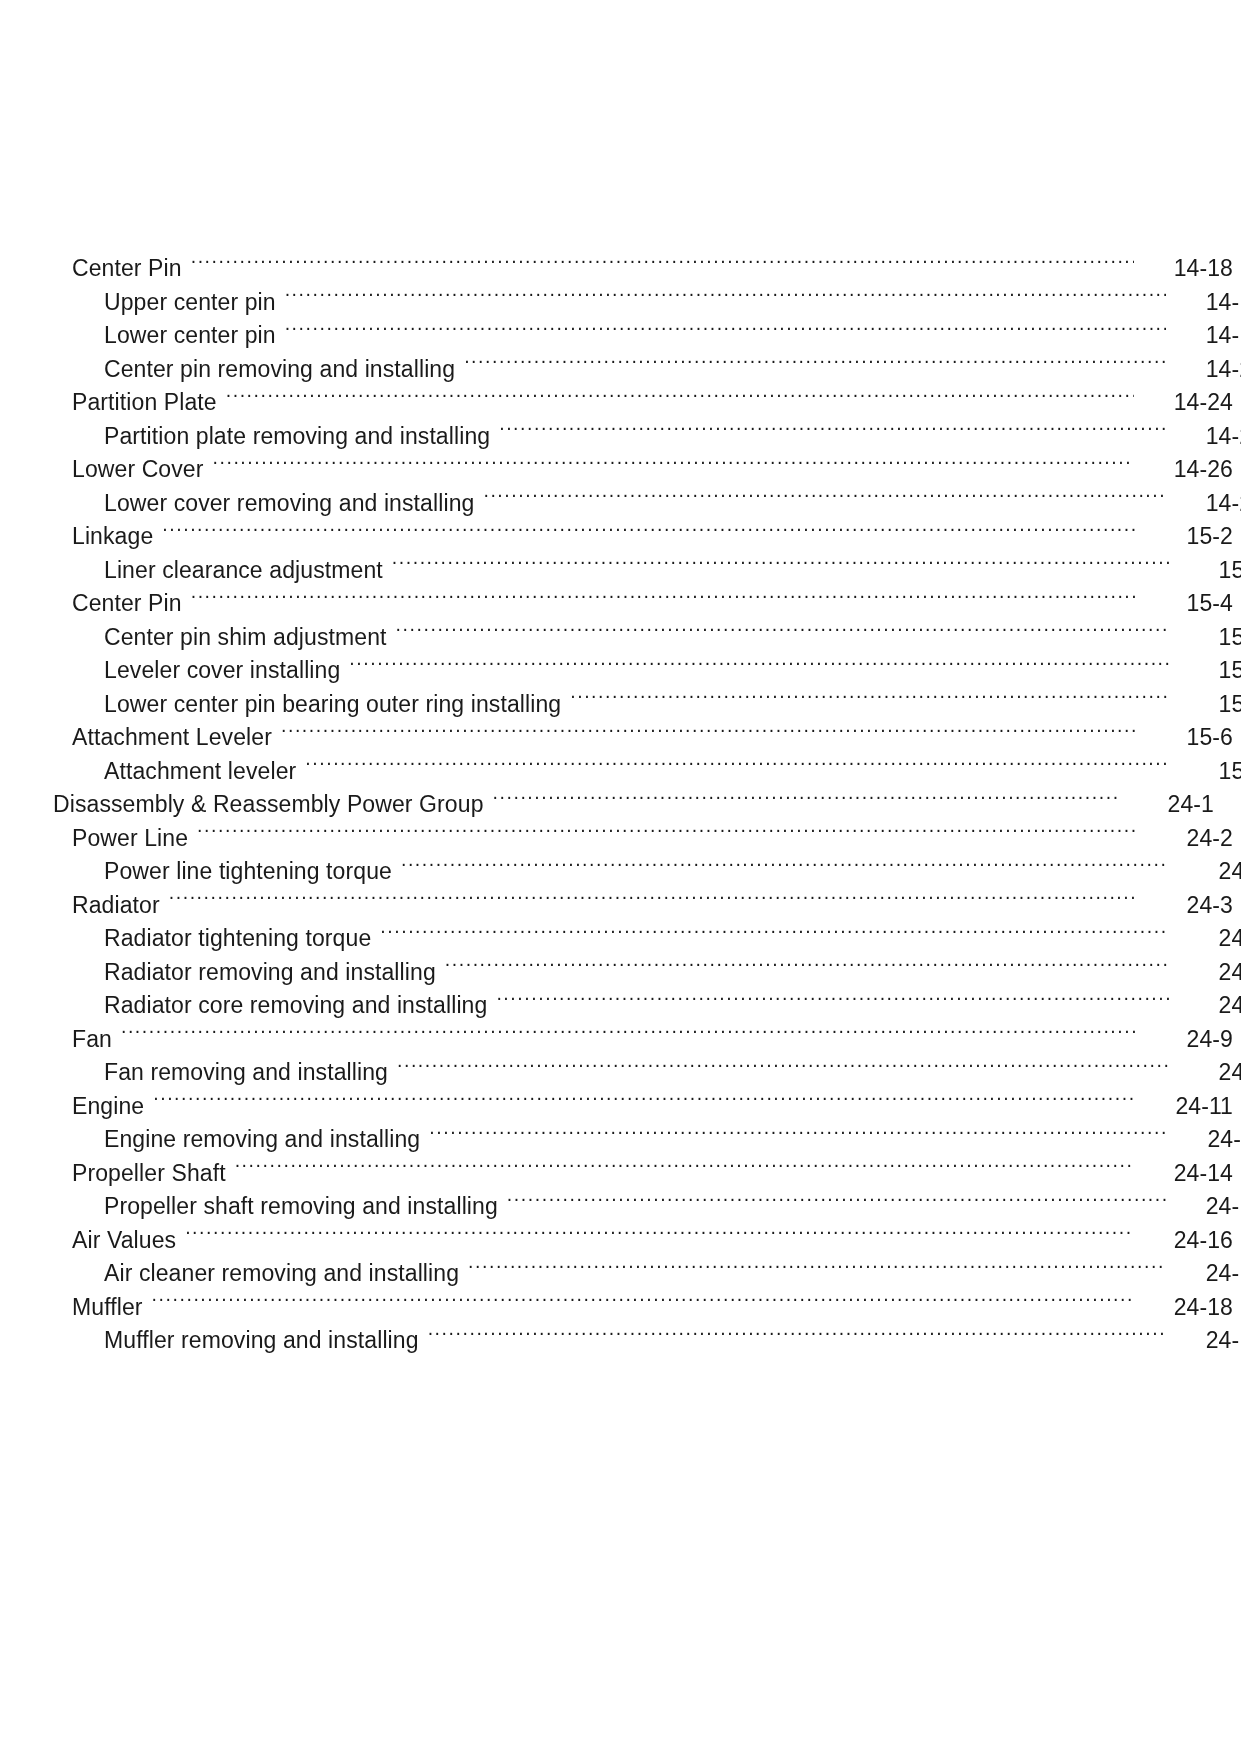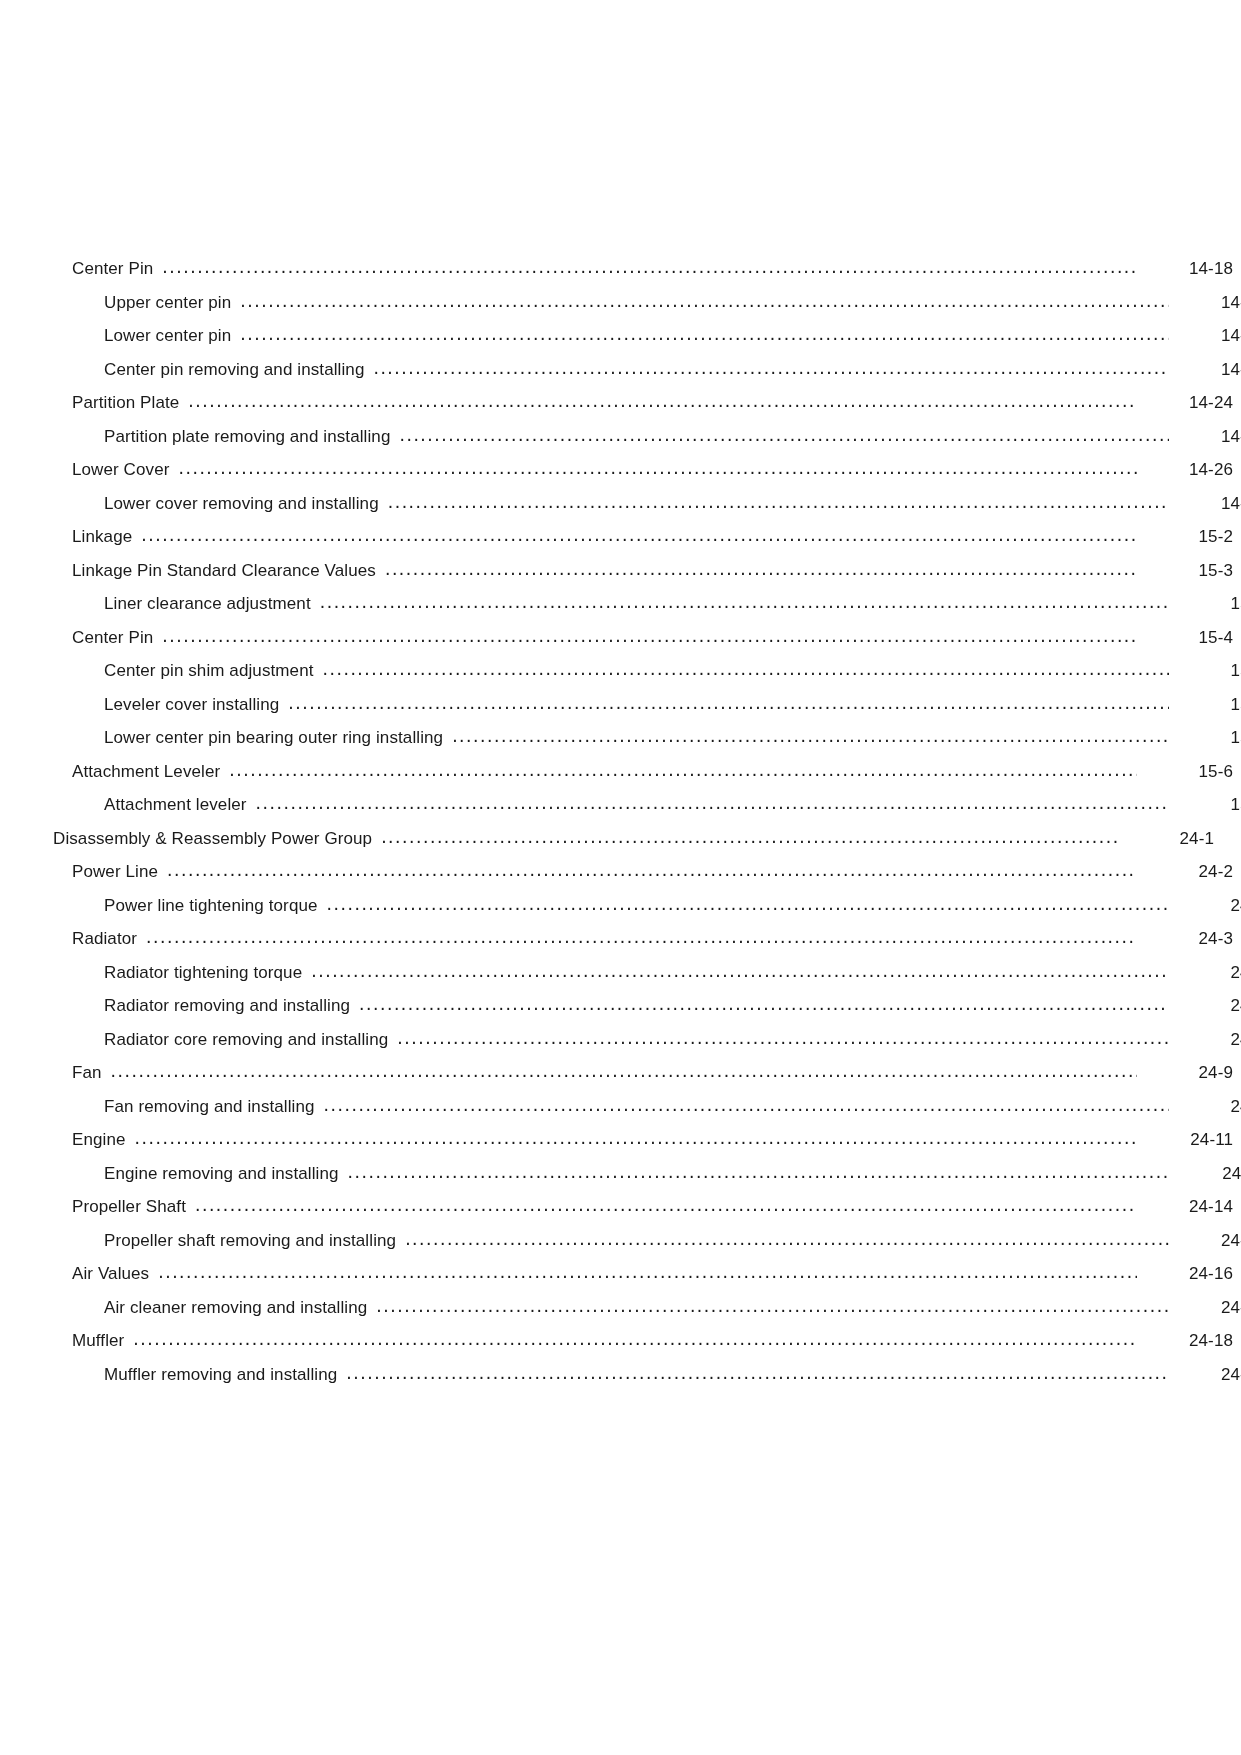--- a/index.html
+++ b/index.html
@@ -21,23 +21,23 @@
     background: #ffffff;
     box-sizing: border-box;
     padding: 252px 40px 0 40px;
   }
   .toc {
     display: block;
     width: 1161px;
   }
   .toc-entry {
     display: flex;
-    align-items: flex-end;
+    align-items: flex-start;
     width: 100%;
-    font-size: 17px;
+    font-size: 23px;
     line-height: 33.5px;
     height: 33.5px;
     color: #1a1a1a;
     white-space: nowrap;
     overflow: hidden;
   }
   .toc-entry .label {
     flex: 0 0 auto;
     padding-right: 7px;
     letter-spacing: 0.1px;
@@ -122,25 +122,20 @@
       <div class="toc-entry lvl2">
         <span class="label">Lower cover removing and installing</span>
         <span class="leader"></span>
         <span class="pageno">14-26</span>
       </div>
       <div class="toc-entry lvl1">
         <span class="label">Linkage</span>
         <span class="leader"></span>
         <span class="pageno">15-2</span>
       </div>
-      <div class="toc-entry lvl1">
-        <span class="label">Linkage Pin Standard Clearance Values</span>
-        <span class="leader"></span>
-        <span class="pageno">15-3</span>
-      </div>
       <div class="toc-entry lvl2">
         <span class="label">Liner clearance adjustment</span>
         <span class="leader"></span>
         <span class="pageno">15-3</span>
       </div>
       <div class="toc-entry lvl1">
         <span class="label">Center Pin</span>
         <span class="leader"></span>
         <span class="pageno">15-4</span>
       </div>

